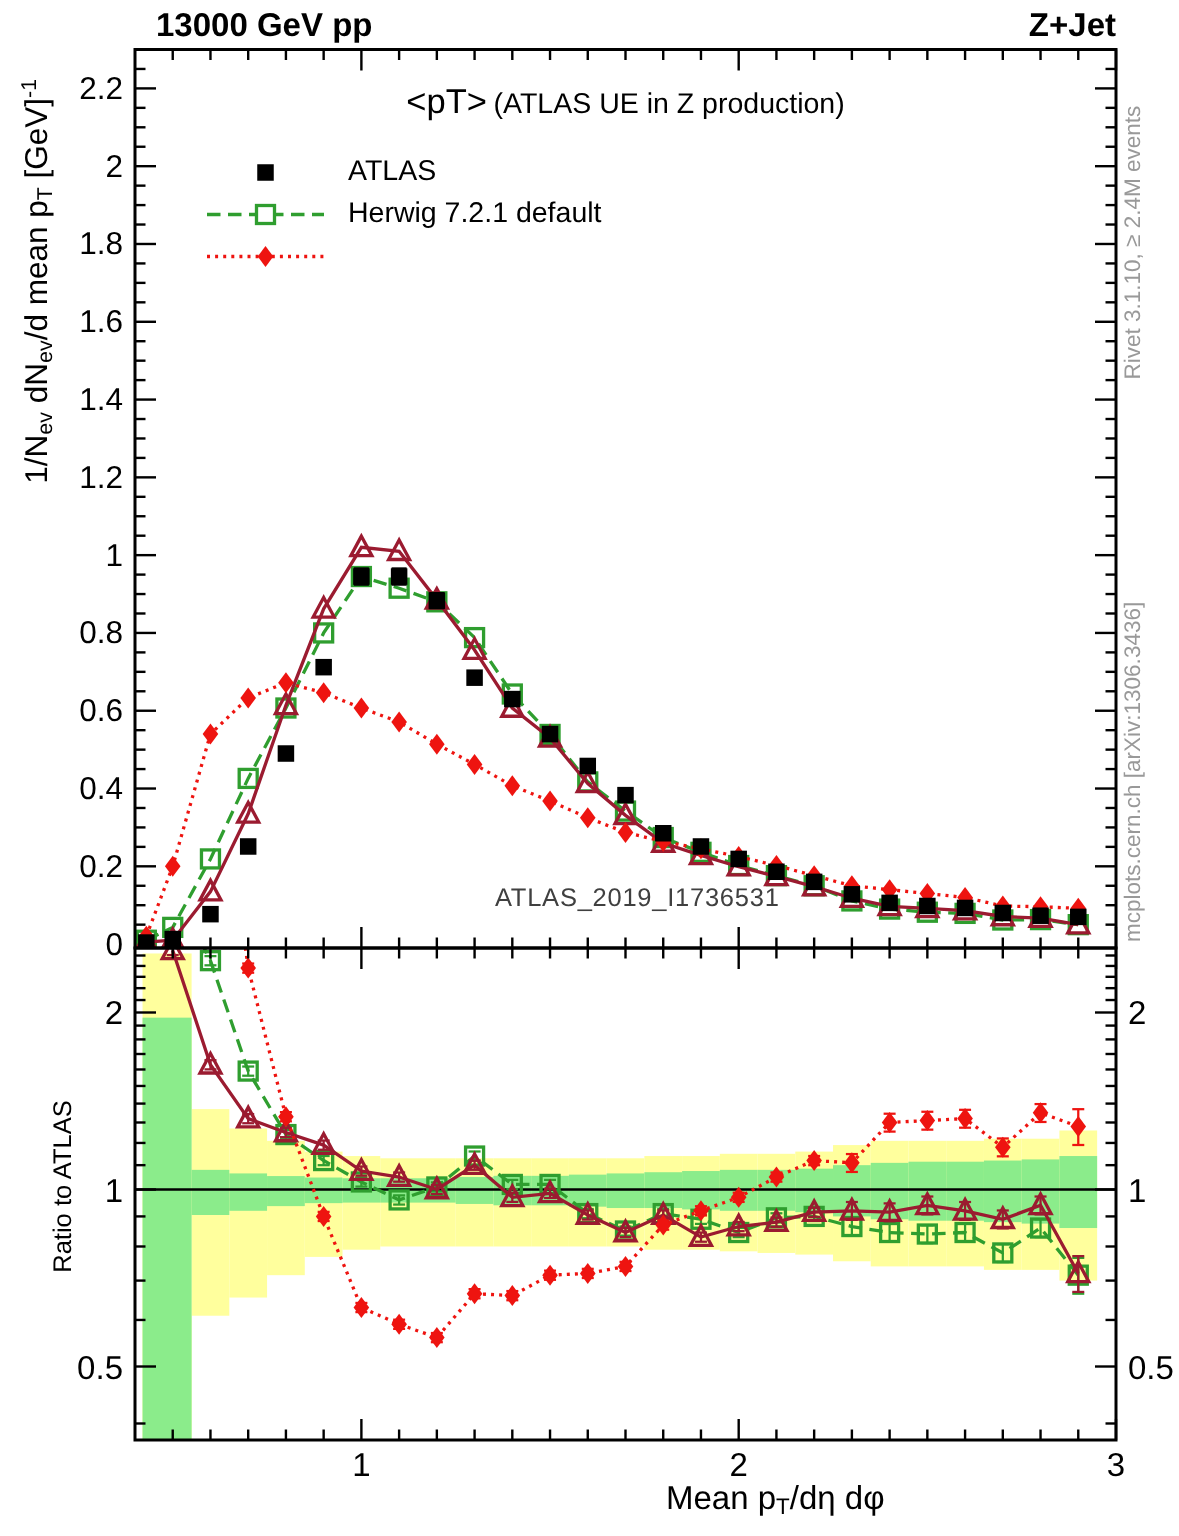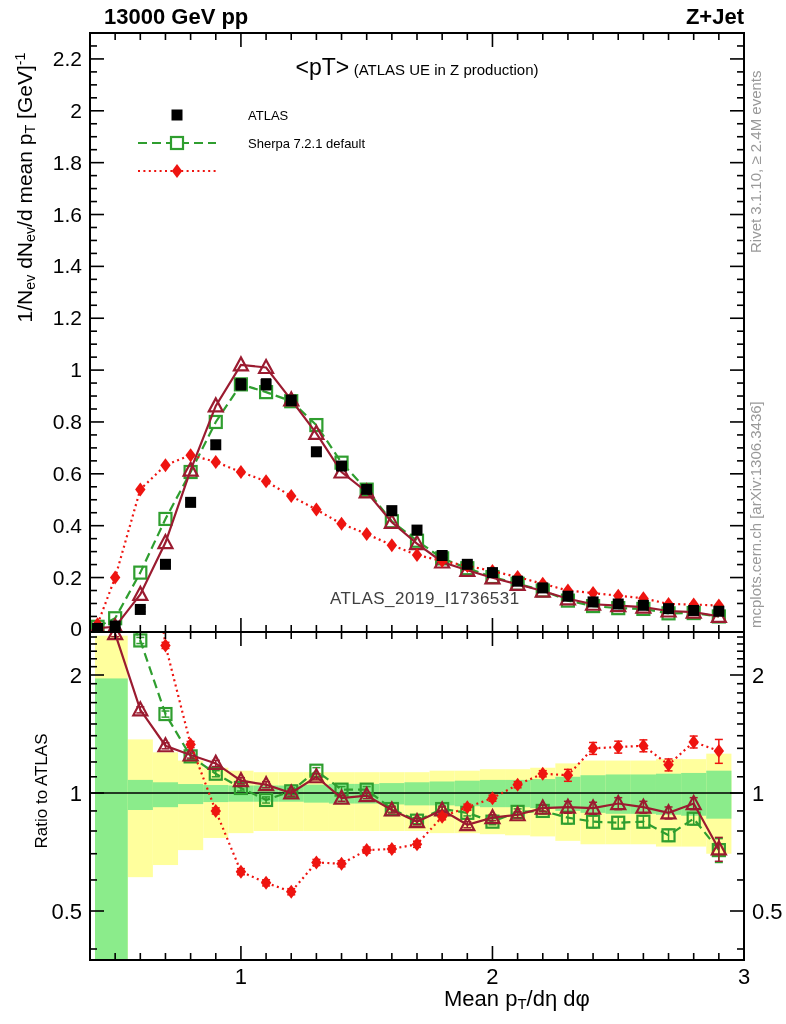--- a/index.html
+++ b/index.html
@@ -2,33 +2,33 @@
 <html><head>
 <meta charset="utf-8">
 <style>
   html,body{margin:0;padding:0;background:#fff;}
   #stage{position:relative;width:786px;height:1024px;background:#fff;overflow:hidden;
          font-family:"Liberation Sans","DejaVu Sans",sans-serif;color:#000;}
   #plot-svg{position:absolute;left:0;top:0;}
   .abs{position:absolute;white-space:nowrap;}
   .hdr{font-size:22px;font-weight:bold;}
   .title-main{font-size:23px;margin-top:32px;}
-  .title-detail{font-size:15px;}
+  .title-detail{font-size:19px;}
   .rot{transform-origin:0 0;transform:rotate(-90deg);}
   .ylab{font-size:21px;text-align:center;}
   .graytxt{color:#999;font-size:15px;}
   .watermark{color:#404040;font-size:17px;letter-spacing:.5px;}
   .xlab{font-size:22px;}
   .ratiolab{font-size:17px;text-align:center;}
   sub.s{font-size:68%;vertical-align:-20%;}
   sup.s{font-size:68%;vertical-align:45%;}
   #legend{position:absolute;left:136px;top:101px;}
   .leg-row{display:flex;align-items:center;height:28px;}
   .leg-sample{width:82px;height:20px;flex:0 0 82px;}
-  .leg-label{font-size:13px;margin-left:30px;}
+  .leg-label{font-size:19px;margin-left:14px;}
   svg text{font-family:"Liberation Sans","DejaVu Sans",sans-serif;fill:#000;}
 </style>
 </head>
 <body>
 
 <div id="stage">
   <svg id="plot-svg" width="786" height="1024" viewBox="0 0 786 1024">
       <defs>
         <clipPath id="clip-main">
           <rect x="90" y="33" width="654" height="599"></rect>
@@ -868,21 +868,21 @@
           </svg></div>
         <div class="leg-label">ATLAS</div>
       </div>
       <div class="leg-row">
         <div class="leg-sample"><svg width="82" height="20">
             <line x1="2" x2="80" y1="10" y2="10" stroke="#2f9e2f" stroke-width="2.2" stroke-dasharray="9,5"></line>
             <g>
               <rect x="35" y="4" width="12" height="12" fill="#fff" stroke="#2f9e2f" stroke-width="2.2"></rect>
             </g>
           </svg></div>
-        <div class="leg-label">Sherpa 7.2.1 default</div>
+        <div class="leg-label">Herwig 7.2.1 default</div>
       </div>
       <div class="leg-row">
         <div class="leg-sample"><svg width="82" height="20">
             <line x1="2" x2="80" y1="10" y2="10" stroke="#ee1410" stroke-width="2.2" stroke-dasharray="2,3.4"></line>
             <g>
               <path d="M 41 3 L 46.2 10 L 41 17 L 35.8 10 Z" fill="#ee1410"></path>
             </g>
           </svg></div>
       </div>
     </div>

